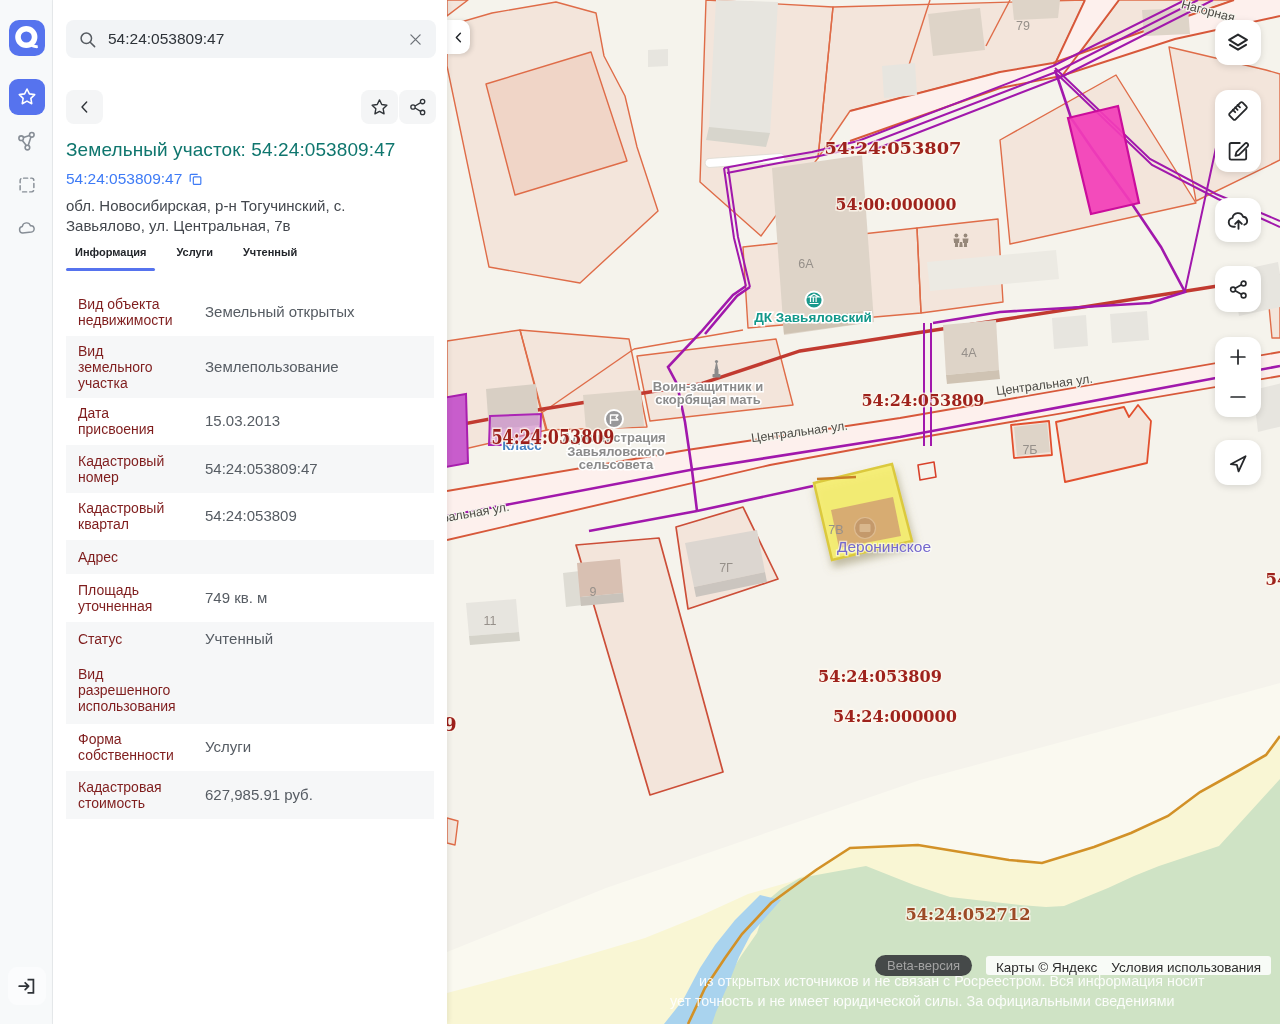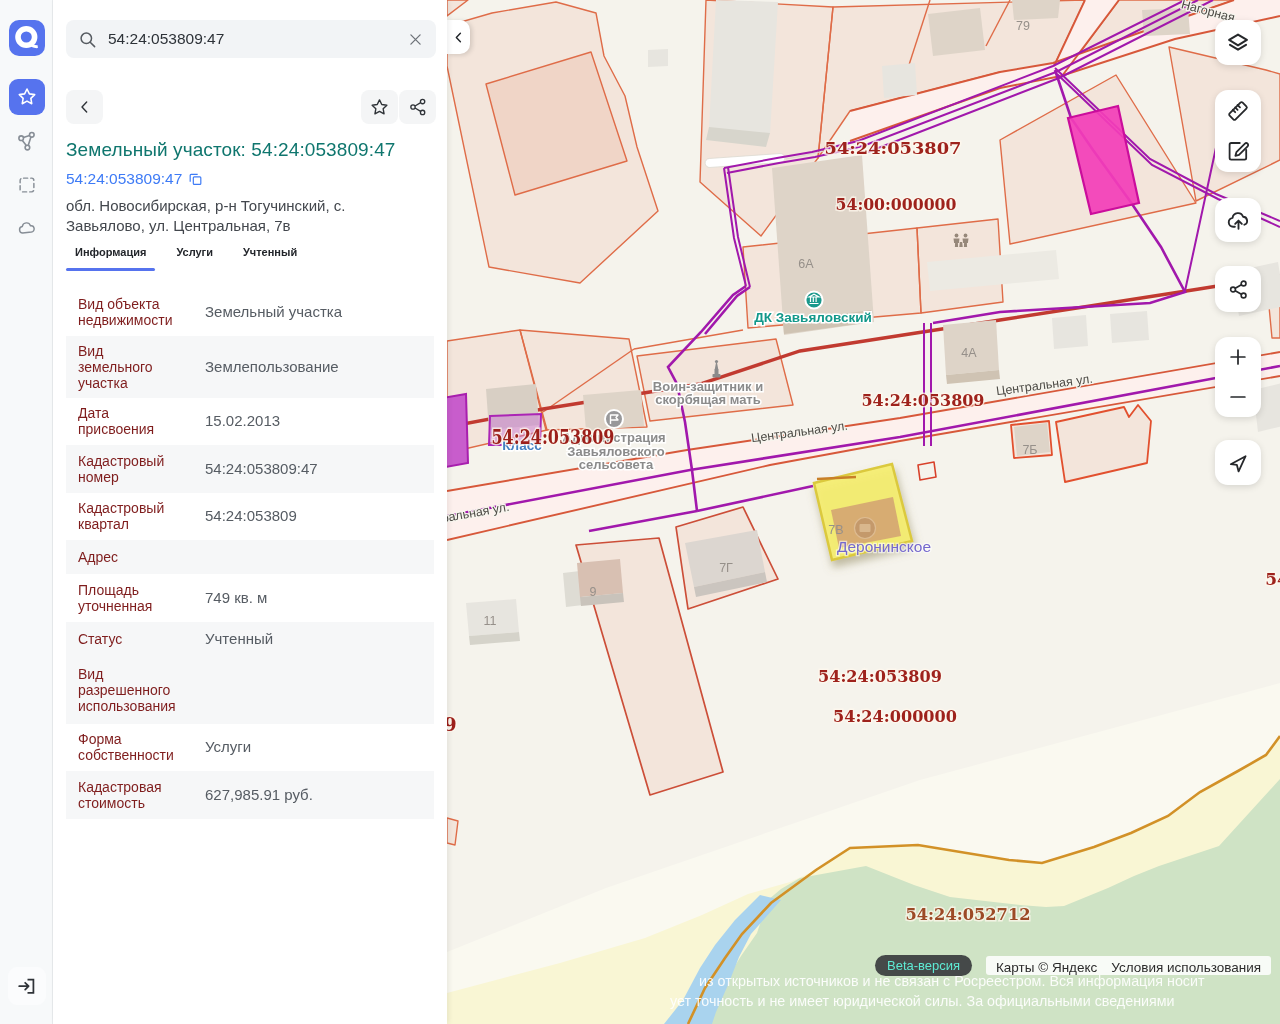--- a/index.html
+++ b/index.html
@@ -38,21 +38,21 @@
   .trow:nth-child(9){padding-top:10px;padding-bottom:10px;}
   .tlabel{width:120px;flex:0 0 120px;font-size:14px;line-height:16px;color:#7f1d1d;white-space:pre-line;}
   .tvalue{margin-left:7px;flex:1;font-size:15px;line-height:20px;color:#565c63;white-space:pre-line;}
 
   
   .map{flex:1;position:relative;overflow:hidden;background:#f5f3ec;}
   .map svg.art{position:absolute;left:0;top:0;}
   .collapse-btn{position:absolute;left:0;top:20px;width:23px;height:34px;background:#fff;border-radius:0 10px 10px 0;box-shadow:2px 1px 5px rgba(0,0,0,.14);display:flex;align-items:center;justify-content:center;}
   .map-btn{position:absolute;left:768px;width:46px;background:#fff;border-radius:13px;box-shadow:0 2px 7px rgba(0,0,0,.13);display:flex;flex-direction:column;align-items:center;justify-content:center;}
   .map-btn .half{width:46px;height:40px;display:flex;align-items:center;justify-content:center;}
-  .attr-pill{position:absolute;left:428px;top:955px;height:21px;border-radius:11px;background:rgba(58,60,62,.92);color:#5eead4;font-size:13px;display:flex;align-items:center;padding:0 12px;}
+  .attr-pill{position:absolute;left:428px;top:955px;height:21px;border-radius:11px;background:rgba(58,60,62,.92);color:#a3a3a3;font-size:13px;display:flex;align-items:center;padding:0 12px;}
   .attr-bar{position:absolute;left:539px;top:956px;height:19px;border-radius:3px;background:rgba(255,255,255,.85);color:#2c2c2c;font-size:13.5px;display:flex;align-items:flex-end;gap:14px;padding:0 10px;}
   .attr-bar .terms{color:#2c2c2c;}
   .disclaimer{position:absolute;color:rgba(255,255,255,.9);font-size:14.3px;white-space:nowrap;}
 
   
   text{font-family:"Liberation Sans",sans-serif;text-anchor:middle;}
   .lbl-teal{font-size:13.5px;font-weight:700;fill:#12988a;stroke:#ffffff;stroke-width:3px;paint-order:stroke;}
   .lbl-gray{font-size:13px;font-weight:700;fill:#8b8b8b;stroke:#ffffff;stroke-width:3px;paint-order:stroke;}
   .lbl-blue{font-size:13.5px;font-weight:700;fill:#447fc1;stroke:#ffffff;stroke-width:3px;paint-order:stroke;}
   .lbl-settlement{font-size:15.5px;font-weight:400;fill:#7568cd;stroke:rgba(255,255,255,.6);stroke-width:2.5px;paint-order:stroke;}
@@ -154,32 +154,32 @@
 Завьялово, ул. Центральная, 7в</div>
     <nav class="tabs">
       <div class="tab active">Информация</div>
       <div class="tab">Услуги</div>
       <div class="tab">Учтенный</div>
     </nav>
     <div class="ptable">
         <div class="trow">
           <div class="tlabel">Вид объекта
 недвижимости</div>
-          <div class="tvalue">Земельный участка</div>
+          <div class="tvalue">Земельный открытых</div>
         </div>
         <div class="trow alt">
           <div class="tlabel">Вид
 земельного
 участка</div>
           <div class="tvalue">Землепользование</div>
         </div>
         <div class="trow">
           <div class="tlabel">Дата
 присвоения</div>
-          <div class="tvalue">15.02.2013</div>
+          <div class="tvalue">15.03.2013</div>
         </div>
         <div class="trow alt">
           <div class="tlabel">Кадастровый
 номер</div>
           <div class="tvalue">54:24:053809:47</div>
         </div>
         <div class="trow">
           <div class="tlabel">Кадастровый
 квартал</div>
           <div class="tvalue">54:24:053809</div>

